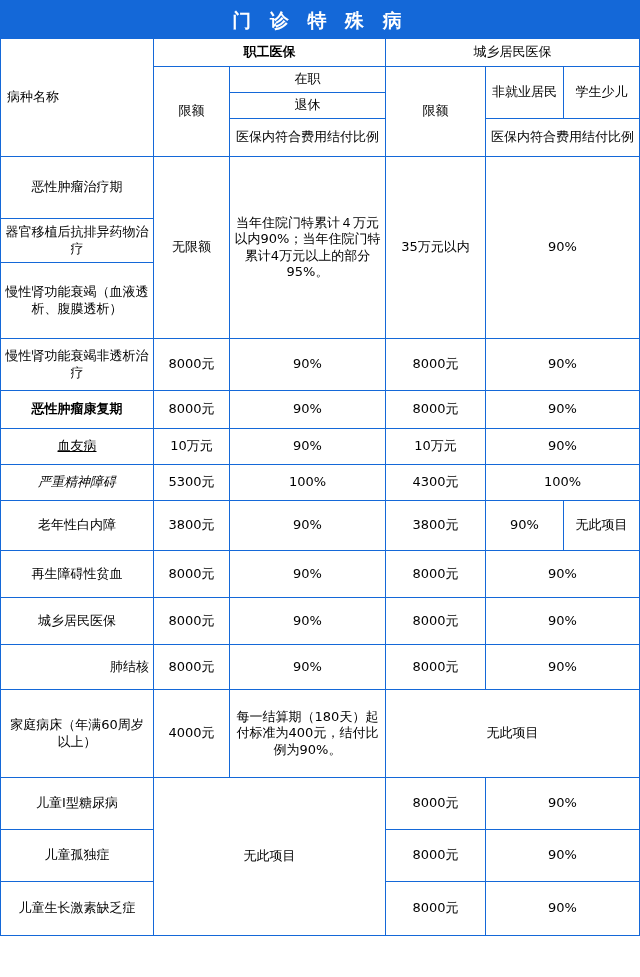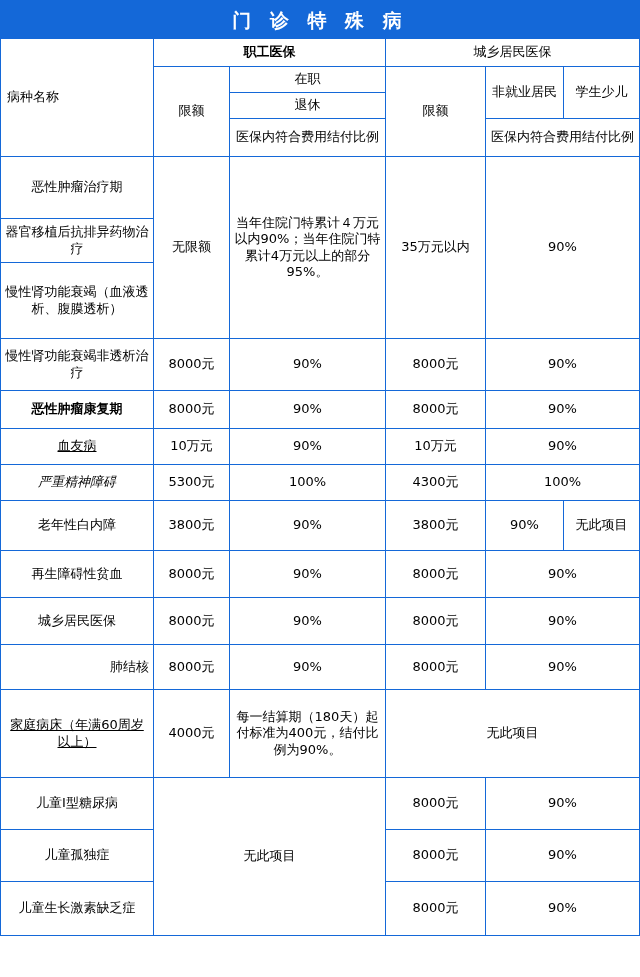--- a/index.html
+++ b/index.html
@@ -180,21 +180,21 @@
 
       <tr>
         <td class="left pad-cell" style="height:45px;text-align:right;">肺结核</td>
         <td>8000元</td>
         <td>90%</td>
         <td>8000元</td>
         <td colspan="2">90%</td>
       </tr>
 
       <tr>
-        <td class="left pad-cell" style="height:88px;text-decoration:underline;">家庭病床（年满60周岁以上）</td>
+        <td class="left pad-cell" style="height:88px;">家庭病床（年满60周岁以上）</td>
         <td>4000元</td>
         <td class="just">每一结算期（180天）起付标准为400元，结付比例为90%。</td>
         <td colspan="3">无此项目</td>
       </tr>
 
       <tr>
         <td class="left pad-cell" style="height:52px;margin-top:41px;">儿童Ⅰ型糖尿病</td>
         <td rowspan="3" colspan="2">无此项目</td>
         <td>8000元</td>
         <td colspan="2">90%</td>

